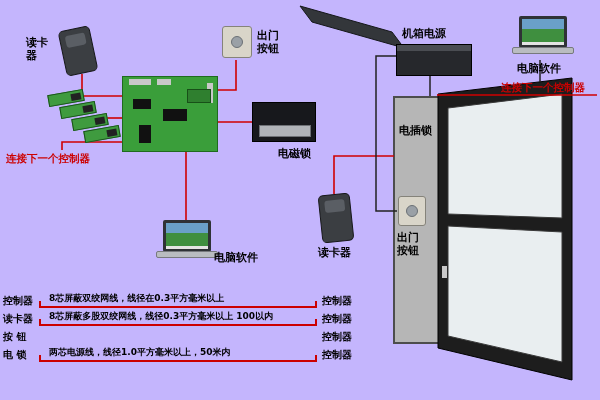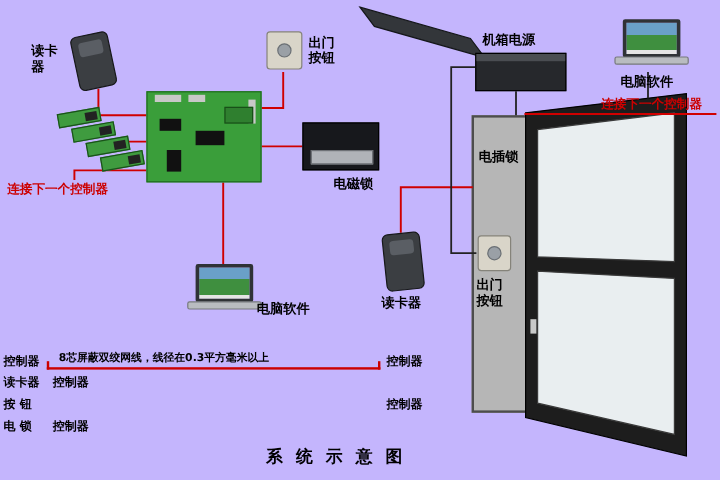--- a/index.html
+++ b/index.html
@@ -194,26 +194,31 @@
 
   <div class="wire-row" style="top:291px;">
     <div class="lft">控制器</div>
     <div class="wireline">
       <span class="spec">8芯屏蔽双绞网线，线径在0.3平方毫米以上</span>
     </div>
     <div class="rgt">控制器</div>
   </div>
   <div class="wire-row" style="top:309px;">
     <div class="lft">读卡器</div>
+    <div class="wireline">
+      <span class="spec">8芯屏蔽多股双绞网线，线径0.3平方毫米以上 100以内</span>
+    </div>
     <div class="rgt">控制器</div>
   </div>
   <div class="wire-row" style="top:327px;justify-content:space-between;">
     <div class="lft">按 钮</div>
     <div class="rgt">控制器</div>
   </div>
   <div class="wire-row" style="top:345px;">
     <div class="lft">电 锁</div>
-    <div class="rgt">控制器</div>
-  </div>
-
-  <div class="title">系 统 示 意 图</div>
+    <div class="wireline">
+      <span class="spec">两芯电源线，线径1.0平方毫米以上，50米内</span>
+    </div>
+    <div class="rgt">控制器</div>
+  </div>
+
 
 </div>
 
 </body></html>

